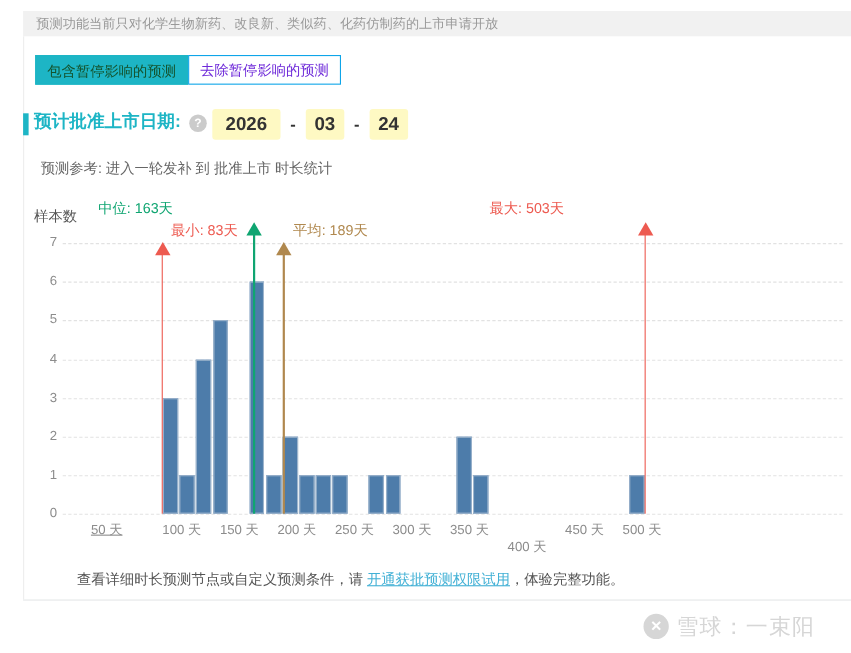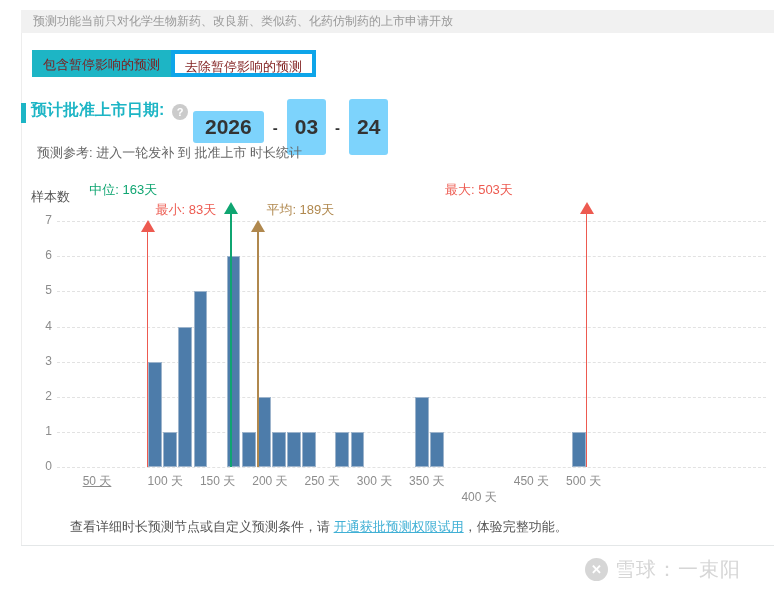--- a/index.html
+++ b/index.html
@@ -15,39 +15,39 @@
     background:#f1f1f1; line-height:23px; padding-left:12px;
     font-size:12px; color:#999;
   }
   .left-border { position:absolute; left:21px; top:33px; width:1px; height:512px; background:#ededed; }
   .bottom-border { position:absolute; left:21px; top:545px; width:753px; height:1px; background:#e4e7e8; }
 
   
   .tabs { position:absolute; left:32px; top:50px; display:flex; }
   .tab {
     height:27px; line-height:25px; padding:0 10px; font-size:13px; cursor:pointer;
-    background:#fff; border:4px solid #0ea5e9; color:#7f1d1d;
+    background:#fff; border:1px solid #0ea5e9; color:#6d28d9;
     font-family:"Liberation Sans", sans-serif;
   }
-  .tab.active { background:#1db5c5; border:1px solid #1db5c5; color:#7f1d1d; line-height:27px; }
+  .tab.active { background:#1db5c5; border:1px solid #1db5c5; color:#14532d; line-height:27px; }
 
   
   .title-bar { position:absolute; left:21px; top:103px; width:5px; height:20px; background:#1db5c5; }
   .title { position:absolute; left:31px; top:100px; font-size:16px; font-weight:bold; color:#1db5c5; }
   .help {
     position:absolute; left:172px; top:104px; width:16px; height:16px; border-radius:50%;
     background:#cbcbcb; color:#fff; font-size:11px; font-weight:bold;
     text-align:center; line-height:16px; cursor:pointer;
   }
   .date-row { position:absolute; left:193px; top:99px; display:flex; align-items:center; }
   .dbox {
-    background:#7dd3fc; border-radius:3px; color:#333; font-size:21px; font-weight:bold;
+    background:#fef9c3; border-radius:3px; color:#333; font-size:17px; font-weight:bold;
     padding:4px 12px; display:inline-block;
   }
-  .dbox.sm { padding:16px 8px; }
+  .dbox.sm { padding:4px 8px; }
   .dsep { color:#333; font-size:15px; font-weight:bold; margin:0 9px; }
 
   .ref { position:absolute; left:23px; top:144px; font-size:13px; color:#666;margin-left:14px; }
 
   
   #chart { position:absolute; left:0; top:0; width:697px; height:594px; pointer-events:none; }
   .axis-ylabel { position:absolute; left:31px; top:188px; font-size:13px; color:#555; }
   .gridline { position:absolute; height:0; border-top:1px dashed #e2e2e2; }
   .ytick { position:absolute; width:28px; text-align:right; font-size:12px; color:#8c8c8c; }
   .xtick { position:absolute; width:60px; text-align:center; font-size:12px; color:#8c8c8c; }

